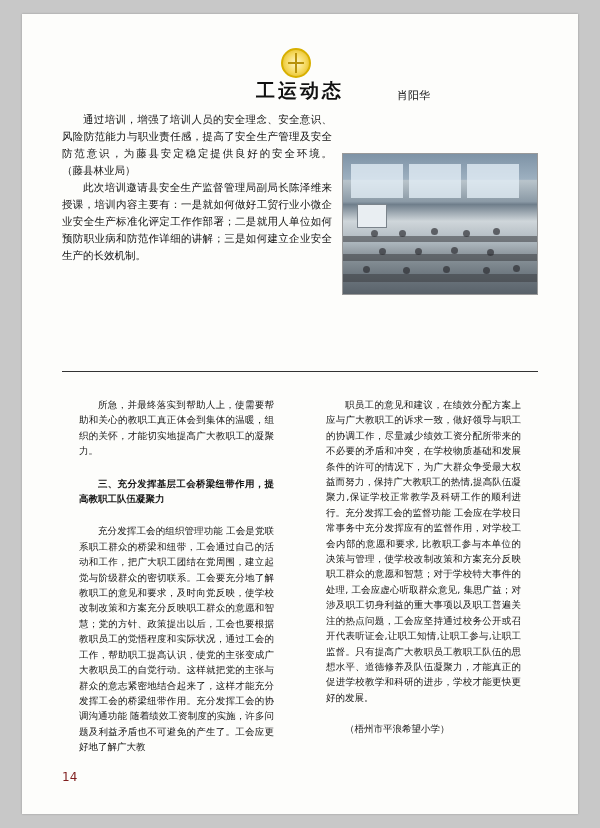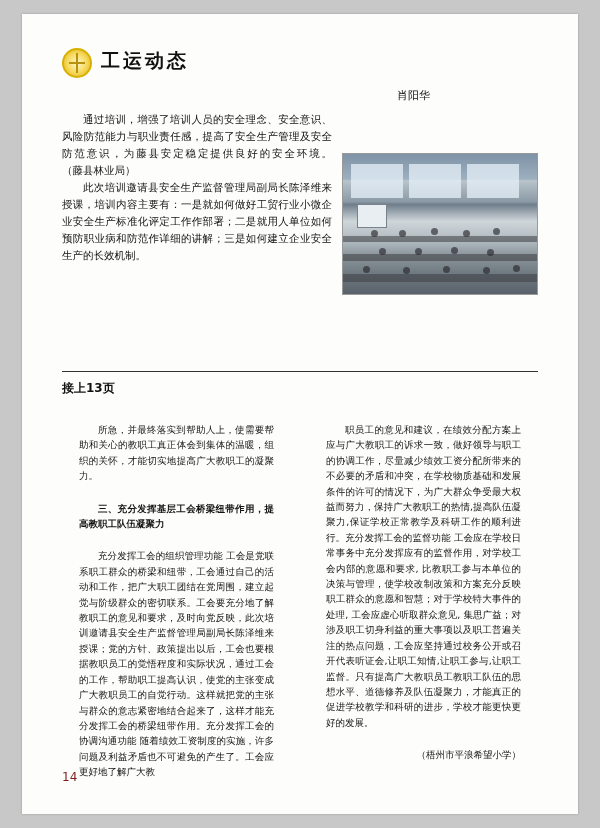--- a/index.html
+++ b/index.html
@@ -26,23 +26,24 @@
     position: absolute;
     left: 40px;
     top: 34px;
     width: 476px;
     height: 740px;
   }
 
   
   .masthead {
     display: flex;
-    align-items: flex-start;
+    align-items: center;
     height: 34px;
     margin-bottom: 6px;
+    flex-direction: column;
   }
   .coin {
     width: 26px;
     height: 26px;
     border-radius: 50%;
     border: 2px solid #d8b000;
     background: radial-gradient(circle at 50% 50%, #fff7cc 0%, #f5d85a 55%, #d9ad12 100%);
     position: relative;
     margin-right: 9px;
     flex: none;
@@ -175,21 +176,22 @@
   }
   .col p {
     margin: 17px;
     text-indent: 2em;
   }
   .subhead {
     font-weight: bold;
     text-indent: 2em;
   }
   .sig {
-    text-align: right;
+    text-align: left;
+    font-family: Liberation Serif, serif;
   }
 
   
   .folio {
     position: absolute;
     left: 0;
     bottom: 4px;
     font-size: 12px;
     color: #7f1d1d;
   }
@@ -230,27 +232,26 @@
         <div class="head" style="left:100px;top:112px"></div>
         <div class="head" style="left:140px;top:113px"></div>
         <div class="head" style="left:170px;top:111px"></div>
       </div>
       <p>通过培训，增强了培训人员的安全理念、安全意识、风险防范能力与职业责任感，提高了安全生产管理及安全防范意识，为藤县安定稳定提供良好的安全环境。　　（藤县林业局）</p>
       <p>此次培训邀请县安全生产监督管理局副局长陈泽维来授课，培训内容主要有：一是就如何做好工贸行业小微企业安全生产标准化评定工作作部署；二是就用人单位如何预防职业病和防范作详细的讲解；三是如何建立企业安全生产的长效机制。</p>
     </div>
 
     <hr class="divider">
 
-    <div class="cont-head">接上13页</div>
 
     <div class="cols">
       <div class="col">
         <p>所急，并最终落实到帮助人上，使需要帮助和关心的教职工真正体会到集体的温暖，组织的关怀，才能切实地提高广大教职工的凝聚力。</p>
         <p class="subhead">三、充分发挥基层工会桥梁纽带作用，提高教职工队伍凝聚力</p>
-        <p>充分发挥工会的组织管理功能 工会是党联系职工群众的桥梁和纽带，工会通过自己的活动和工作，把广大职工团结在党周围，建立起觉与阶级群众的密切联系。工会要充分地了解教职工的意见和要求，及时向党反映，此次培训邀请县安全生产监督管理局副局长陈泽维来授课；党的方针、政策提出以后，工会也要根据教职员工的觉悟程度和实际状况，通过工会的工作，帮助职工提高认识，使党的主张变成广大教职员工的自觉行动。这样就把党的主张与群众的意志紧密地结合起来了，这样才能充分发挥工会的桥梁纽带作用。充分发挥工会的协调沟通功能 随着绩效工资制度的实施，许多问题及利益矛盾也不可避免的产生了。工会应更好地了解广大教</p>
+        <p>充分发挥工会的组织管理功能 工会是党联系职工群众的桥梁和纽带，工会通过自己的活动和工作，把广大职工团结在党周围，建立起觉与阶级群众的密切联系。工会要充分地了解教职工的意见和要求，及时向党反映，使学校改制改策和方案充分反映职工群众的意愿和智慧；党的方针、政策提出以后，工会也要根据教职员工的觉悟程度和实际状况，通过工会的工作，帮助职工提高认识，使党的主张变成广大教职员工的自觉行动。这样就把党的主张与群众的意志紧密地结合起来了，这样才能充分发挥工会的桥梁纽带作用。充分发挥工会的协调沟通功能 随着绩效工资制度的实施，许多问题及利益矛盾也不可避免的产生了。工会应更好地了解广大教</p>
       </div>
       <div class="col">
         <p>职员工的意见和建议，在绩效分配方案上应与广大教职工的诉求一致，做好领导与职工的协调工作，尽量减少绩效工资分配所带来的不必要的矛盾和冲突，在学校物质基础和发展条件的许可的情况下，为广大群众争受最大权益而努力，保持广大教职工的热情,提高队伍凝聚力,保证学校正常教学及科研工作的顺利进行。充分发挥工会的监督功能 工会应在学校日常事务中充分发挥应有的监督作用，对学校工会内部的意愿和要求, 比教职工参与本单位的决策与管理，使学校改制改策和方案充分反映职工群众的意愿和智慧；对于学校特大事件的处理, 工会应虚心听取群众意见, 集思广益；对涉及职工切身利益的重大事项以及职工普遍关注的热点问题，工会应坚持通过校务公开或召开代表听证会,让职工知情,让职工参与,让职工监督。只有提高广大教职员工教职工队伍的思想水平、道德修养及队伍凝聚力，才能真正的促进学校教学和科研的进步，学校才能更快更好的发展。</p>
         <p class="sig">（梧州市平浪希望小学）</p>
       </div>
     </div>
 
     <div class="folio">14</div>
   </div>
 </div>

